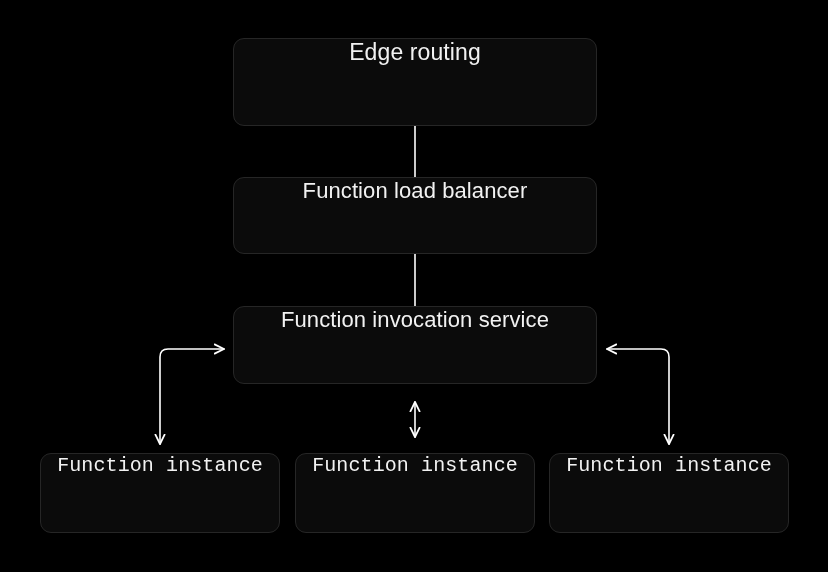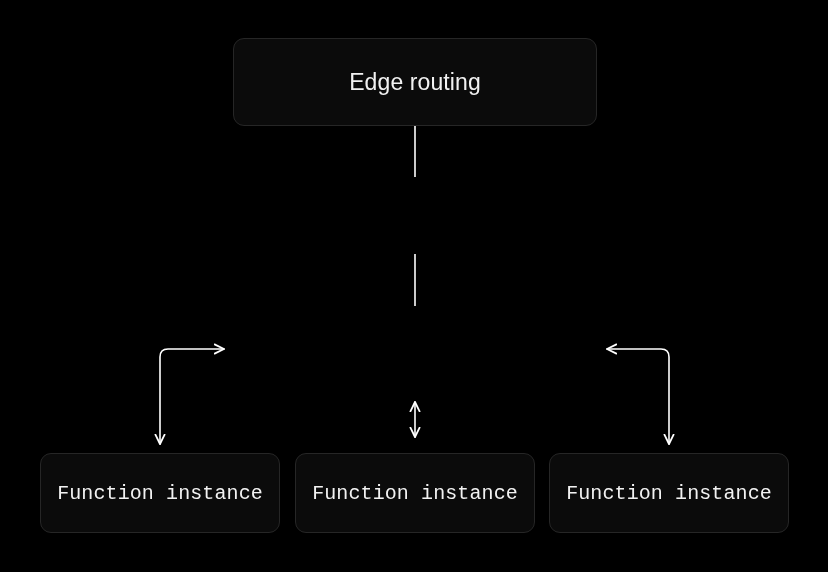--- a/index.html
+++ b/index.html
@@ -31,21 +31,20 @@
     pointer-events: none;
   }
 
   .node-box {
     position: absolute;
     box-sizing: border-box;
     background: #0b0b0b;
     border: 1px solid #262626;
     border-radius: 11px;
     display: flex;
-    align-items: center;
     justify-content: center;
     color: #f2f2f2;
     letter-spacing: 0.1px;
   }
 
   .node-label {
     display: block;
     text-align: center;
     white-space: nowrap;
   }
@@ -119,21 +118,27 @@
 
     <line x1="415" y1="402" x2="415" y2="437" stroke="#ffffff" stroke-width="1.6" stroke-linecap="round" marker-start="url(#arrow-start)" marker-end="url(#arrow-end)"></line>
 
     <path d="M 669 444 L 669 357 Q 669 349 661 349 L 607 349" fill="none" stroke="#ffffff" stroke-width="1.6" stroke-linecap="round" stroke-linejoin="round" marker-start="url(#arrow-start)" marker-end="url(#arrow-end)"></path>
   </svg>
 
   <div class="node-box" id="node-edge-routing">
     <span class="node-label tier1-text">Edge routing</span>
   </div>
 
+  <div class="node-box" id="node-load-balancer">
+    <span class="node-label tier2-text">Function load balancer</span>
+  </div>
 
+  <div class="node-box" id="node-invocation-service">
+    <span class="node-label tier3-text">Function invocation service</span>
+  </div>
 
   <div class="node-box" id="node-instance-left">
     <span class="node-label tier4-text">Function instance</span>
   </div>
 
   <div class="node-box" id="node-instance-center">
     <span class="node-label tier4-text">Function instance</span>
   </div>
 
   <div class="node-box" id="node-instance-right">

